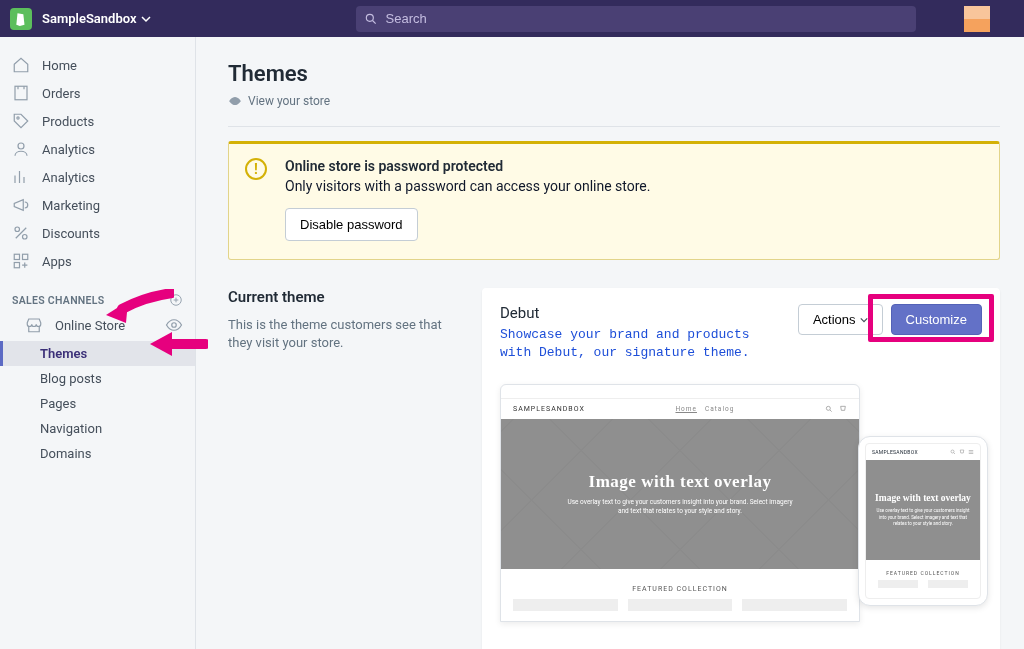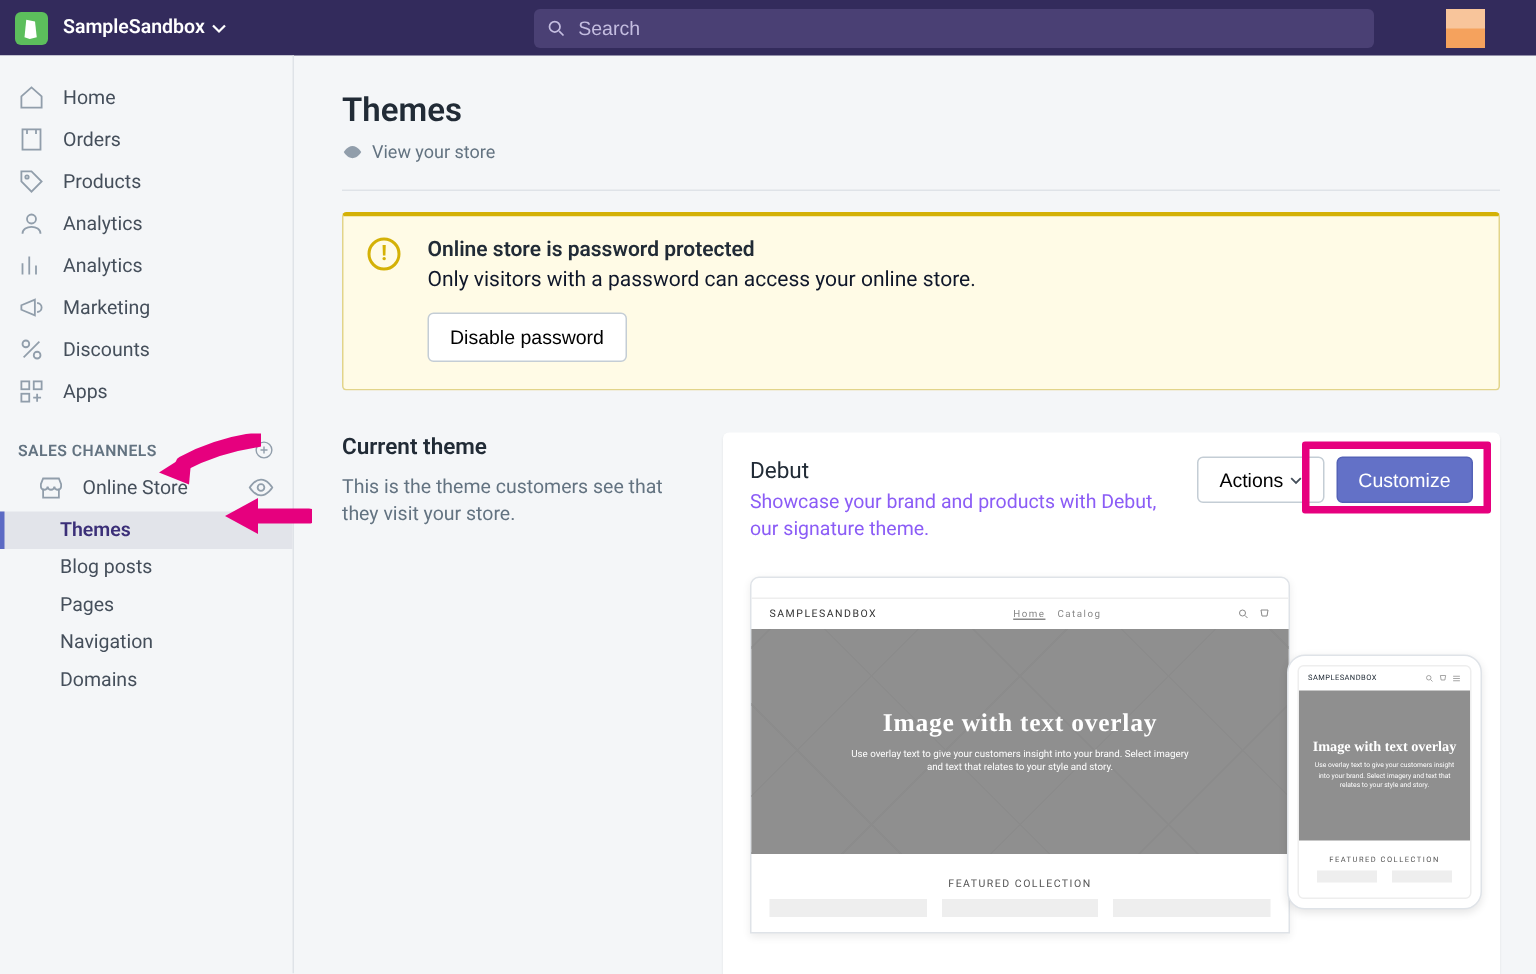--- a/index.html
+++ b/index.html
@@ -148,21 +148,21 @@
   .card {
     flex:1;
     background:#fff;
     border-radius:4px;
     box-shadow:0 1px 2px rgba(0,0,0,.08);
     padding:16px 18px;
     position:relative;
   }
   .card-head { display:flex; align-items:flex-start; justify-content:space-between; gap:10px;}
   .card-title h3{font-size:15px;font-weight:400;}
-  .card-title p{margin-top:4px;color:#8b5cf6;font-size:13px;max-width:280px;line-height:1.4;}
+  .card-title p{margin-top:4px;color:#1d4ed8;font-size:13px;max-width:280px;line-height:1.4;font-family:Liberation Mono, monospace;}
   .card-actions{display:flex;gap:8px;align-items:center;}
   .btn {
     padding:7px 14px;border:1px solid #c4cdd5;border-radius:4px;
     background:#fff;cursor:pointer;font-size:13px;
     display:flex;align-items:center;gap:4px;
   }
   .btn.primary{background:#6371c7;border-color:#5462b7;color:#fff;}
   .highlight {
     position:absolute;
     border:5px solid #e6007e;

